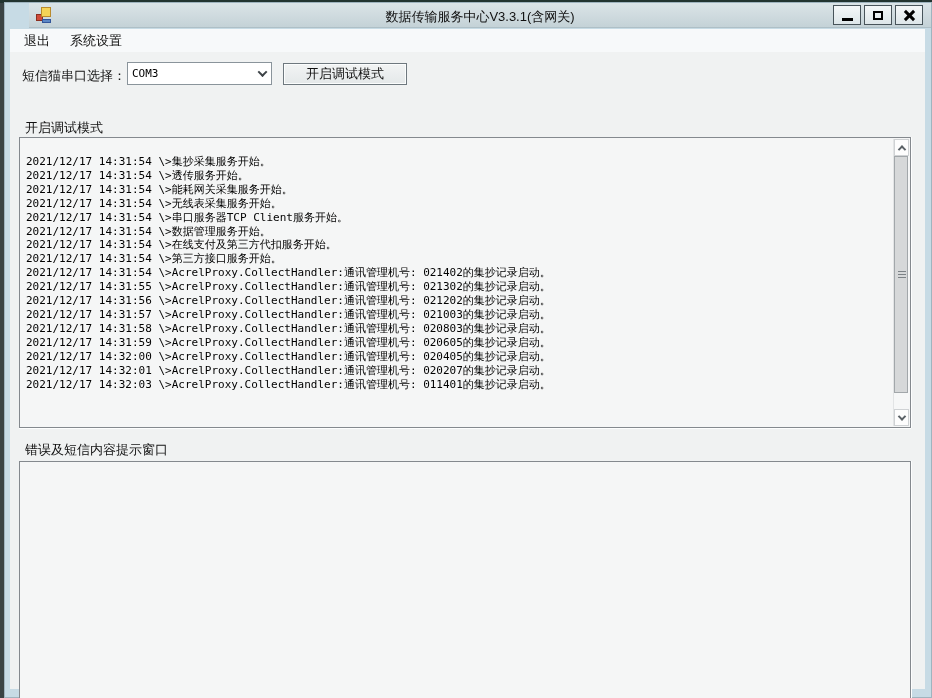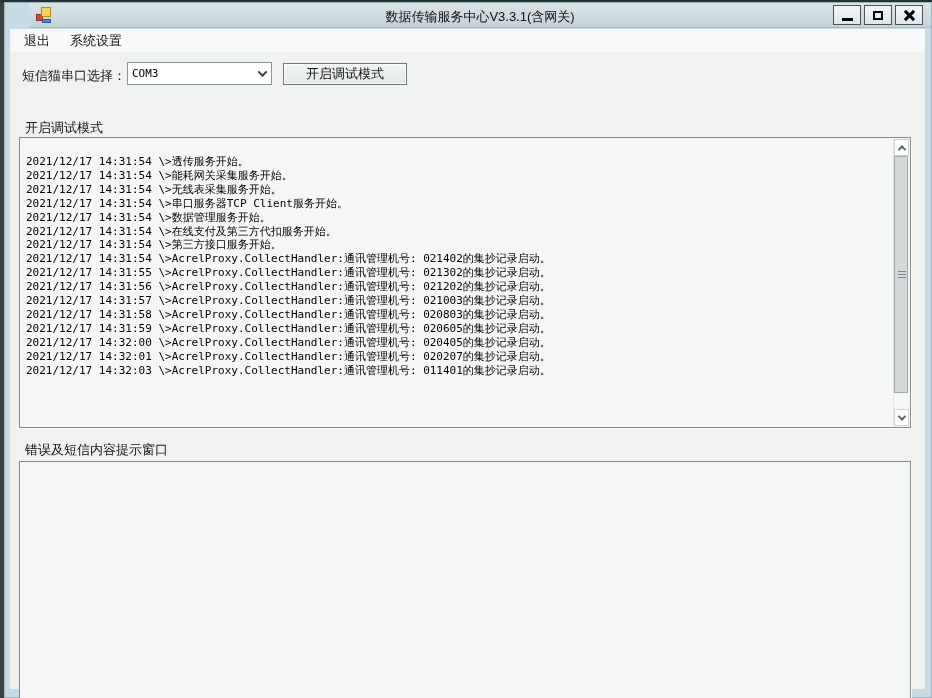--- a/index.html
+++ b/index.html
@@ -129,20 +129,21 @@
           <span class="chev-down"></span>
         </span>
       </div>
 
       <div class="push-btn">开启调试模式</div>
 
       <span class="field-label" style="left:15px; top:90px;">开启调试模式</span>
 
       <div class="sunken-panel msg-panel">
         <div class="log-viewport">
+            <div class="log-line">2021/12/17 14:31:54 \&gt;集抄采集服务开始。</div>
             <div class="log-line">2021/12/17 14:31:54 \&gt;透传服务开始。</div>
             <div class="log-line">2021/12/17 14:31:54 \&gt;能耗网关采集服务开始。</div>
             <div class="log-line">2021/12/17 14:31:54 \&gt;无线表采集服务开始。</div>
             <div class="log-line">2021/12/17 14:31:54 \&gt;串口服务器TCP Client服务开始。</div>
             <div class="log-line">2021/12/17 14:31:54 \&gt;数据管理服务开始。</div>
             <div class="log-line">2021/12/17 14:31:54 \&gt;在线支付及第三方代扣服务开始。</div>
             <div class="log-line">2021/12/17 14:31:54 \&gt;第三方接口服务开始。</div>
             <div class="log-line">2021/12/17 14:31:54 \&gt;AcrelProxy.CollectHandler:通讯管理机号: 021402的集抄记录启动。</div>
             <div class="log-line">2021/12/17 14:31:55 \&gt;AcrelProxy.CollectHandler:通讯管理机号: 021302的集抄记录启动。</div>
             <div class="log-line">2021/12/17 14:31:56 \&gt;AcrelProxy.CollectHandler:通讯管理机号: 021202的集抄记录启动。</div>

